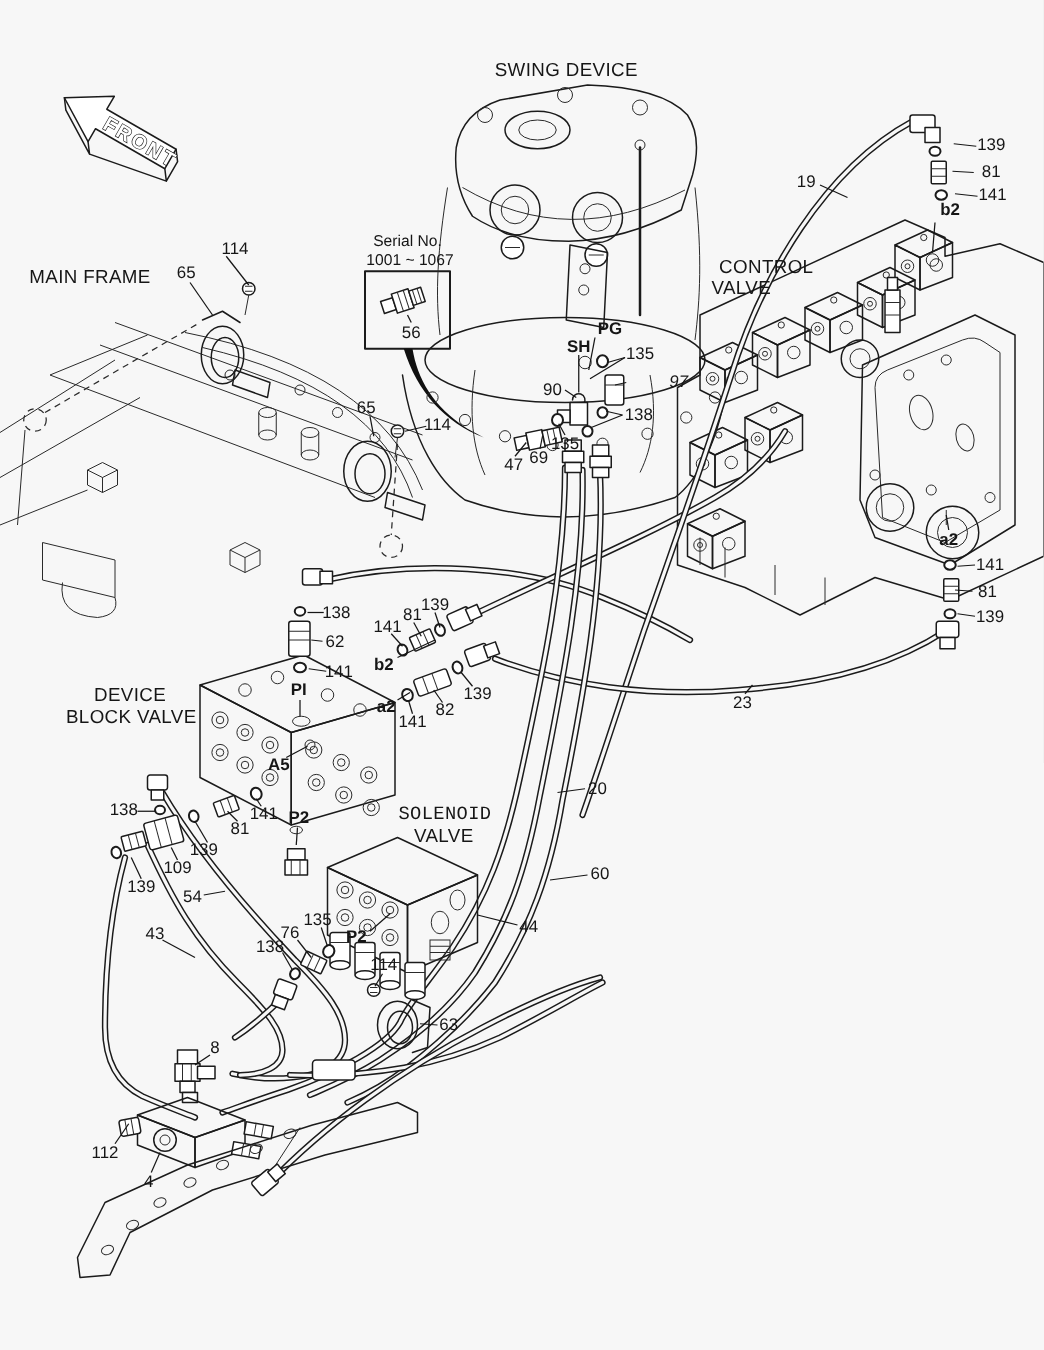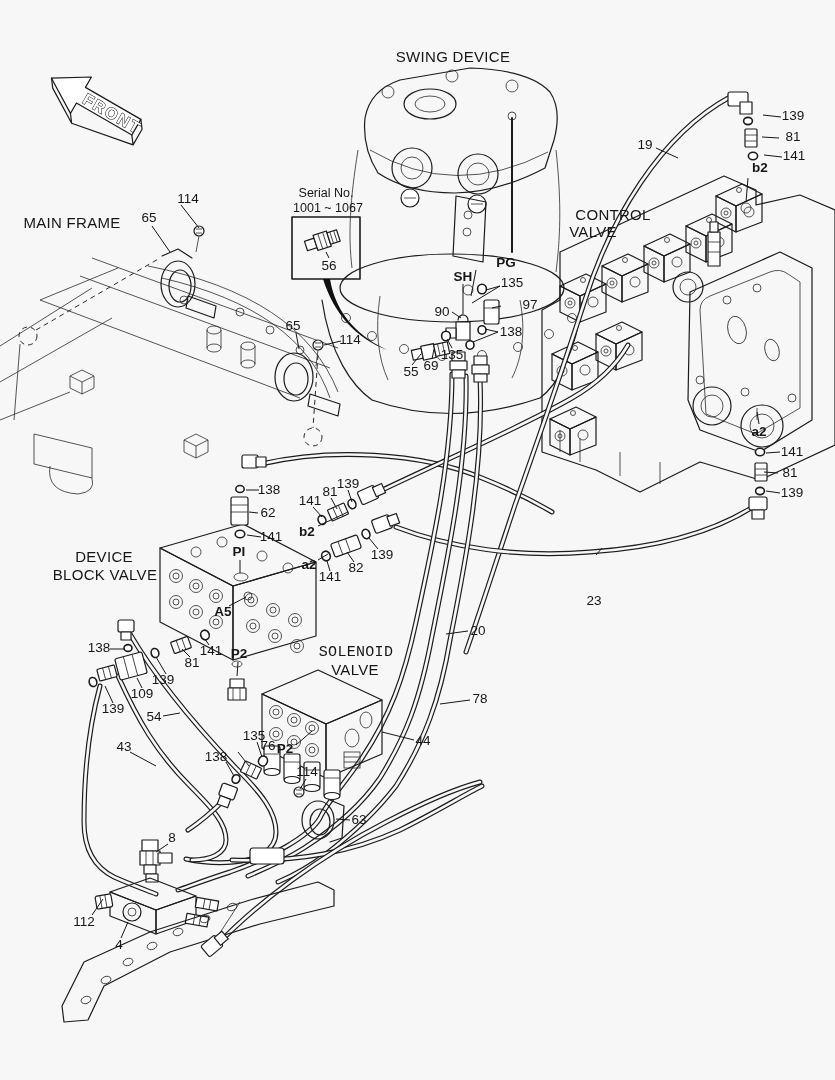--- a/index.html
+++ b/index.html
@@ -545,34 +545,34 @@
       <div class="lbl k-n" style="left: 329px; top: 266px;">56</div>
       <div class="lbl k-n" style="left: 188px; top: 199px;">114</div>
       <div class="lbl k-n" style="left: 149px; top: 218px;">65</div>
       <div class="lbl k-n" style="left: 645px; top: 145px;">19</div>
       <div class="lbl k-n" style="left: 793px; top: 116px;">139</div>
       <div class="lbl k-n" style="left: 793px; top: 137px;">81</div>
       <div class="lbl k-n" style="left: 794px; top: 156px;">141</div>
       <div class="lbl k-p" style="left: 760px; top: 168px;">b2</div>
       <div class="lbl k-n" style="left: 293px; top: 326px;">65</div>
       <div class="lbl k-n" style="left: 350px; top: 340px;">114</div>
-      <div class="lbl k-p" style="left: 506px; top: 263px;">PG</div>
+      <div class="lbl k-p" style="left: 488px; top: 263px;">PG</div>
       <div class="lbl k-p" style="left: 463px; top: 277px;">SH</div>
       <div class="lbl k-n" style="left: 512px; top: 283px;">135</div>
-      <div class="lbl k-n" style="left: 530px; top: 305px;">97</div>
+      <div class="lbl k-n" style="left: 543px; top: 305px; font-style: italic;">97</div>
       <div class="lbl k-n" style="left: 442px; top: 312px;">90</div>
       <div class="lbl k-n" style="left: 511px; top: 332px;">138</div>
       <div class="lbl k-n" style="left: 452px; top: 355px;">135</div>
       <div class="lbl k-n" style="left: 431px; top: 366px;">69</div>
-      <div class="lbl k-n" style="left: 411px; top: 372px;">55</div>
+      <div class="lbl k-n" style="left: 411px; top: 372px;">47</div>
       <div class="lbl k-p" style="left: 759px; top: 432px;">a2</div>
       <div class="lbl k-n" style="left: 792px; top: 452px;">141</div>
       <div class="lbl k-n" style="left: 790px; top: 473px;">81</div>
       <div class="lbl k-n" style="left: 792px; top: 493px;">139</div>
-      <div class="lbl k-n" style="left: 594px; top: 562px; margin-top: 39px;">23</div>
+      <div class="lbl k-n" style="left: 594px; top: 562px;">23</div>
       <div class="lbl k-n" style="left: 269px; top: 490px;">138</div>
       <div class="lbl k-n" style="left: 268px; top: 513px;">62</div>
       <div class="lbl k-n" style="left: 271px; top: 537px;">141</div>
       <div class="lbl k-p" style="left: 239px; top: 552px;">PI</div>
       <div class="lbl k-n" style="left: 348px; top: 484px;">139</div>
       <div class="lbl k-n" style="left: 330px; top: 492px;">81</div>
       <div class="lbl k-n" style="left: 310px; top: 501px;">141</div>
       <div class="lbl k-p" style="left: 307px; top: 532px;">b2</div>
       <div class="lbl k-p" style="left: 309px; top: 565px;">a2</div>
       <div class="lbl k-n" style="left: 330px; top: 577px;">141</div>
@@ -582,24 +582,24 @@
       <div class="lbl k-n" style="left: 211px; top: 651px;">141</div>
       <div class="lbl k-n" style="left: 192px; top: 663px;">81</div>
       <div class="lbl k-p" style="left: 239px; top: 654px;">P2</div>
       <div class="lbl k-n" style="left: 99px; top: 648px;">138</div>
       <div class="lbl k-n" style="left: 163px; top: 680px;">139</div>
       <div class="lbl k-n" style="left: 142px; top: 694px;">109</div>
       <div class="lbl k-n" style="left: 113px; top: 709px;">139</div>
       <div class="lbl k-n" style="left: 154px; top: 717px;">54</div>
       <div class="lbl k-n" style="left: 124px; top: 747px;">43</div>
       <div class="lbl k-n" style="left: 478px; top: 631px;">20</div>
-      <div class="lbl k-n" style="left: 480px; top: 699px;">78</div>
+      <div class="lbl k-n" style="left: 480px; top: 699px;">60</div>
       <div class="lbl k-n" style="left: 423px; top: 741px;">44</div>
       <div class="lbl k-n" style="left: 254px; top: 736px;">135</div>
-      <div class="lbl k-n" style="left: 232px; top: 746px; margin-left: 36px;">76</div>
+      <div class="lbl k-n" style="left: 232px; top: 746px;">76</div>
       <div class="lbl k-n" style="left: 216px; top: 757px;">138</div>
       <div class="lbl k-p" style="left: 285px; top: 749px;">P2</div>
       <div class="lbl k-n" style="left: 307px; top: 772px;">114</div>
       <div class="lbl k-n" style="left: 359px; top: 820px;">63</div>
       <div class="lbl k-n" style="left: 172px; top: 838px;">8</div>
       <div class="lbl k-n" style="left: 84px; top: 922px;">112</div>
       <div class="lbl k-n" style="left: 119px; top: 945px;">4</div>
     </div>
 </div>
 

